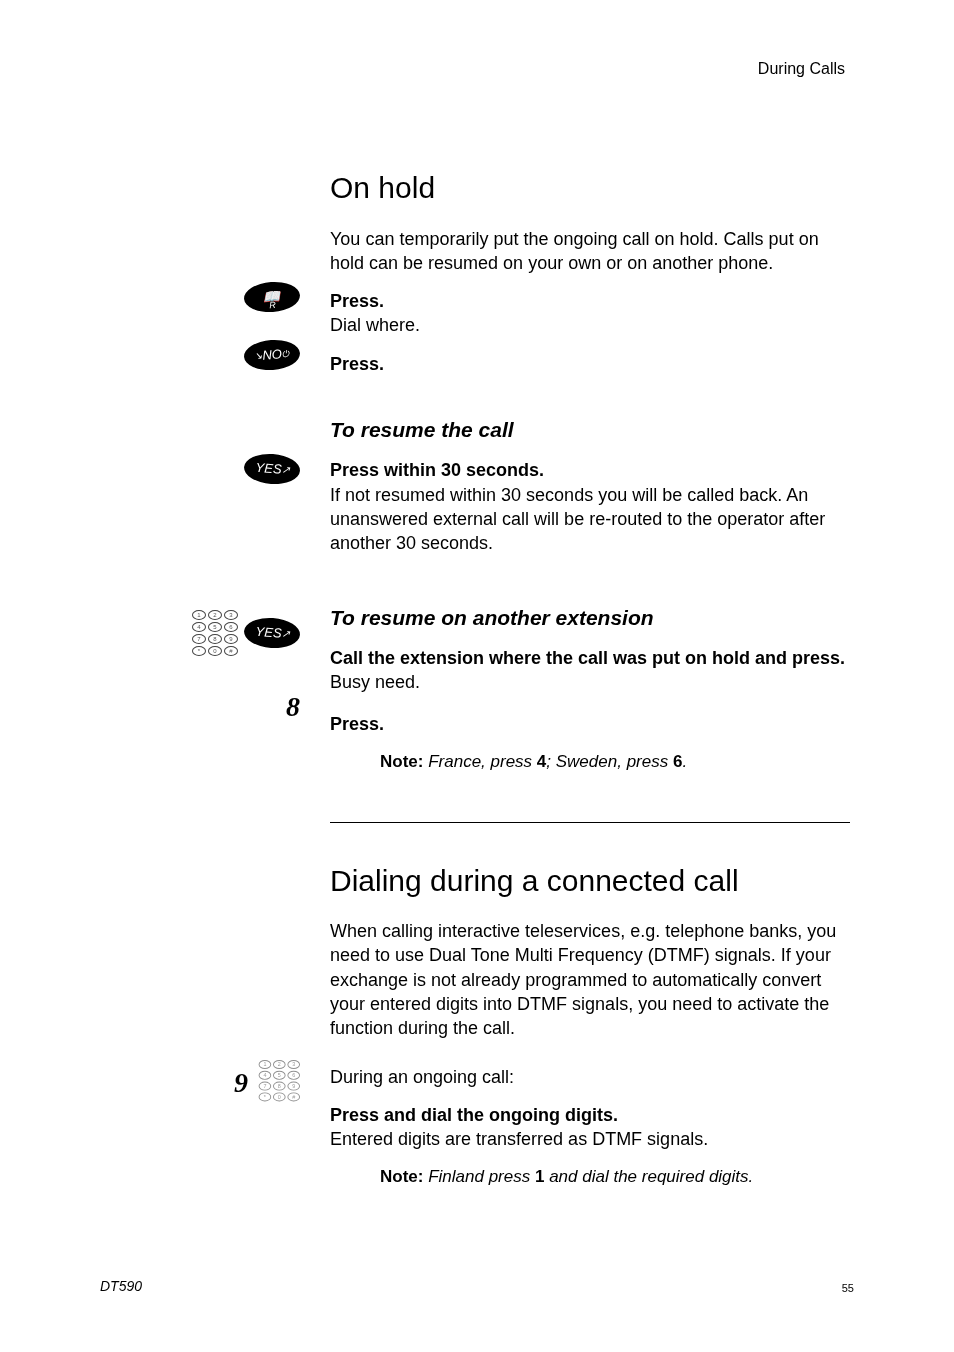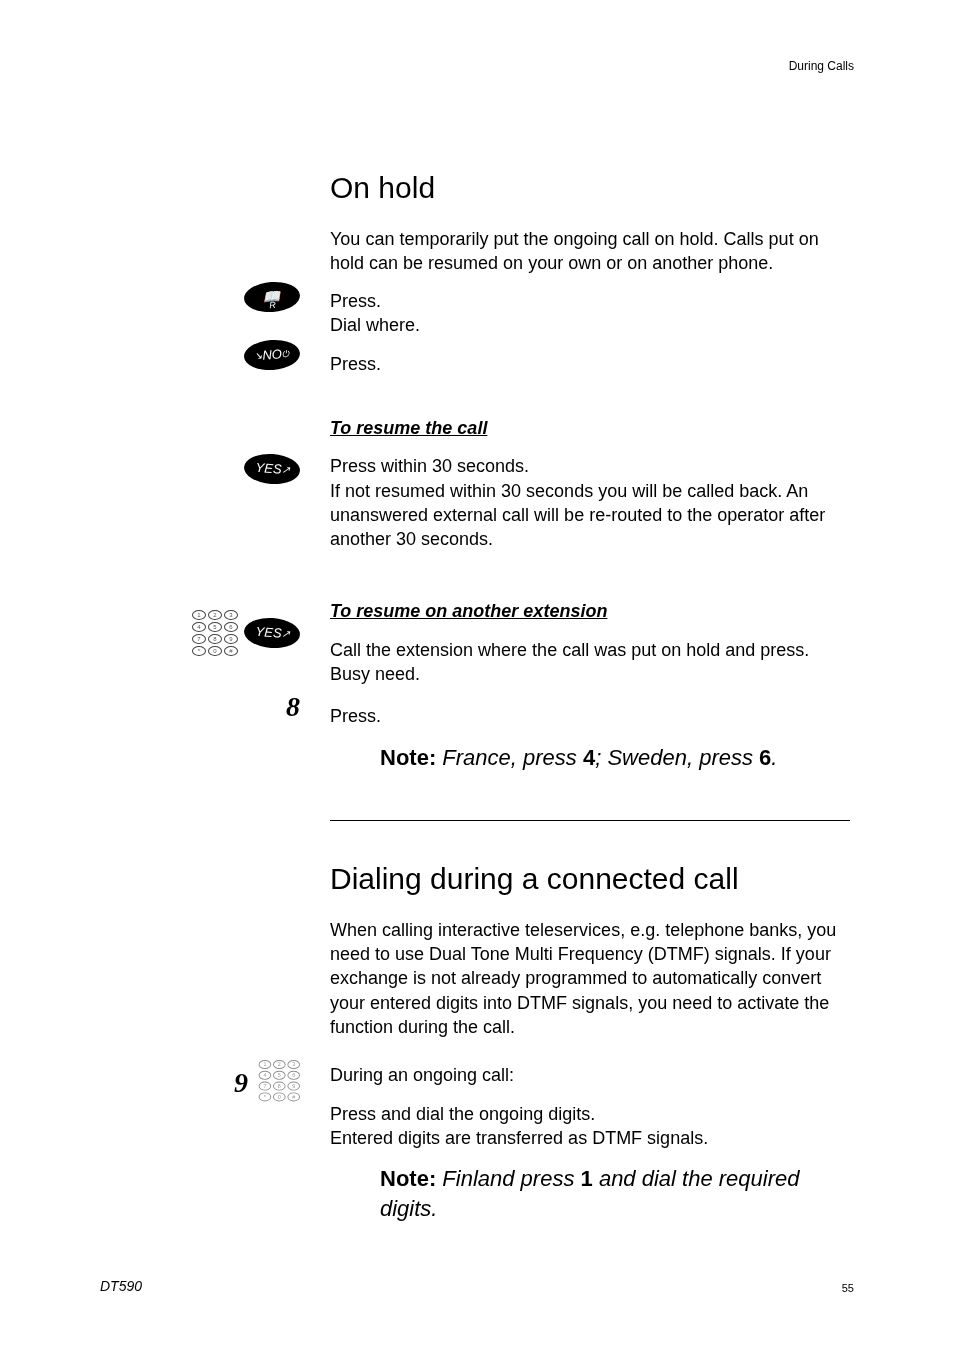--- a/index.html
+++ b/index.html
@@ -8,53 +8,52 @@
     font-family: Arial, Helvetica, sans-serif;
     color: #000;
     background: #fff;
     position: relative;
     font-size: 18px;
     line-height: 1.35;
   }
   .header-right {
     position: absolute;
     top: 58px;
-    right: 100px;
-    font-size: 12px;
+    right: 109px;
+    font-size: 16px;
   }
   .content {
     position: absolute;
     left: 330px;
     top: 168px;
     width: 520px;
   }
   .left-col {
     position: absolute;
     left: 100px;
     width: 200px;
   }
   h1 {
     font-size: 30px;
     font-weight: normal;
     margin-bottom: 18px;
   }
   .para { margin-bottom: 14px; }
-  .bold { font-weight: normal; }
+  .bold { font-weight: bold; }
   .subhead {
     font-style: italic;
     font-weight: bold;
-    text-decoration: underline;
-    font-size: 18px;
+    font-size: 21px;
     margin-top: 40px;
     margin-bottom: 14px;
   }
   .note {
     margin-left: 50px;
     margin-top: 14px;
-    font-size: 22px;
+    font-size: 17px;
   }
   .note-label { font-weight: bold; }
   .note-text { font-style: italic; }
   .note-bold { font-weight: bold; font-style: normal; }
   hr {
     border: none;
     border-top: 1px solid #000;
     margin: 48px 0 38px 0;
   }
   .footer-left {

